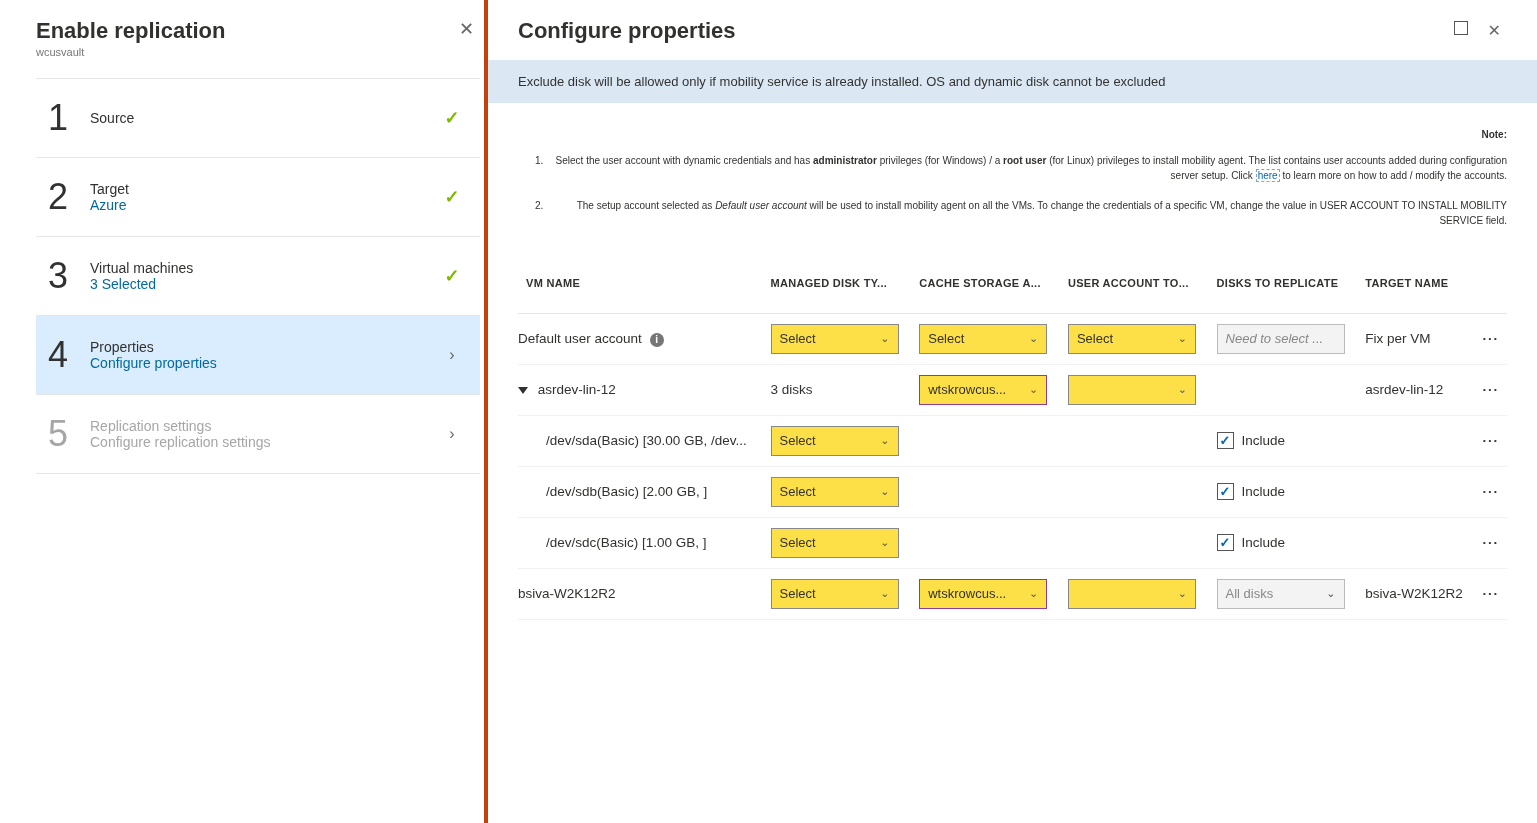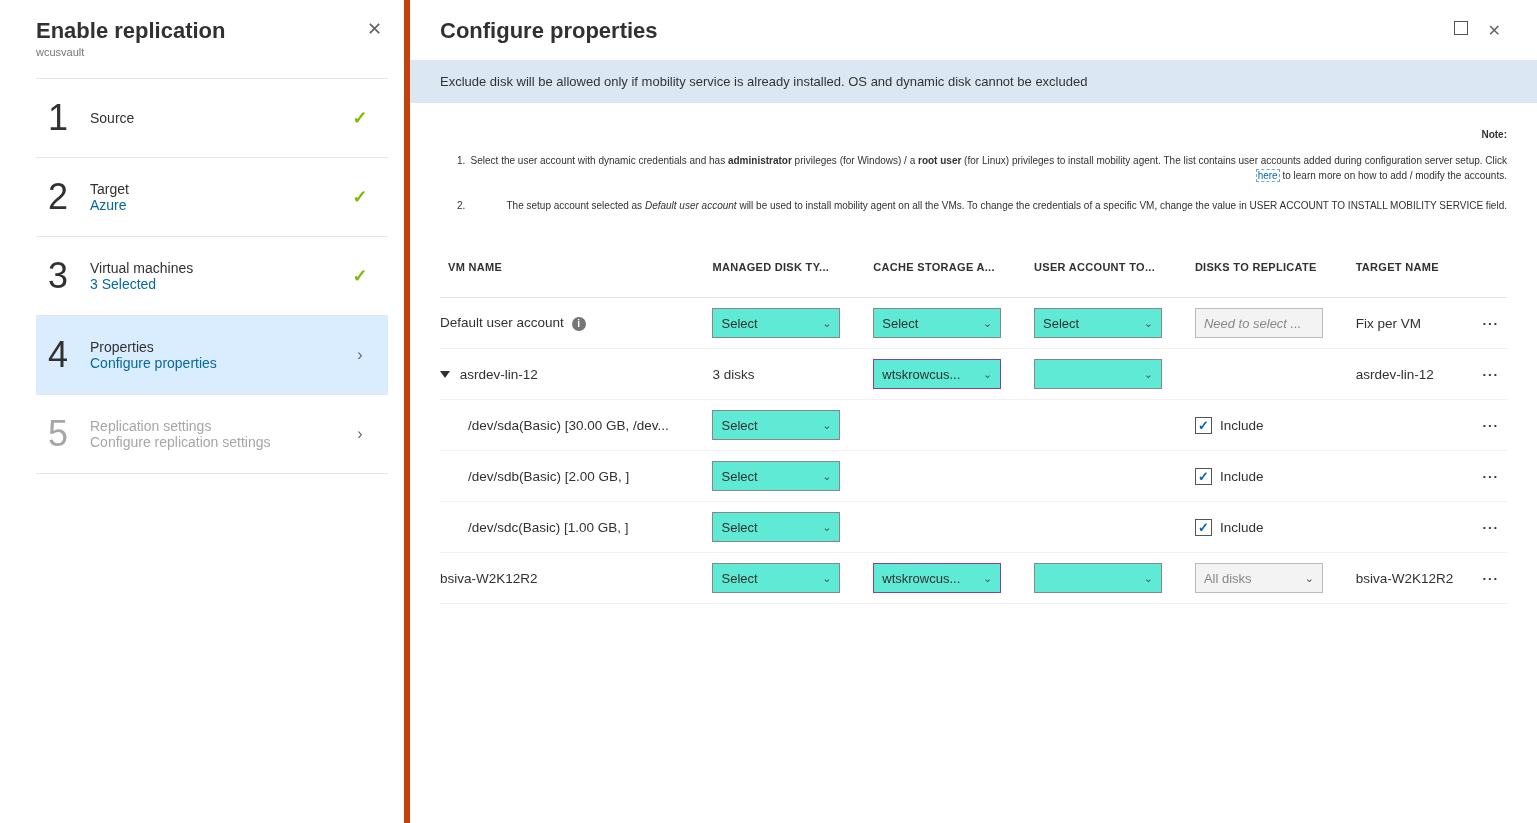--- a/index.html
+++ b/index.html
@@ -1,18 +1,18 @@
 <!DOCTYPE html>
 <html><head>
   <meta charset="utf-8">
   <style>
     * { box-sizing: border-box; margin: 0; padding: 0; }
     body { font-family: "Segoe UI", Arial, sans-serif; font-size: 13px; color: #323130; background: #fff; }
     .app { display: flex; height: 823px; width: 1537px; }
-    .sidebar { width: 410px; border-right: 6px solid #c2410c; padding: 18px 16px 18px 36px; display: flex; flex-direction: column; }
+    .sidebar { width: 488px; border-right: 4px solid #c2410c; padding: 18px 4px 18px 36px; display: flex; flex-direction: column; }
     .sidebar-header { display: flex; align-items: flex-start; justify-content: space-between; }
     .sidebar-title { font-size: 22px; font-weight: 600; color: #323130; }
     .sidebar-sub { font-size: 11px; color: #767676; margin-top: 2px; }
     .close-x { font-size: 18px; color: #666; cursor: pointer; padding: 2px 6px; line-height: 1; }
     .steps { margin-top: 20px; }
     .step { display: flex; align-items: center; border-top: 1px solid #e6e6e6; padding: 18px 10px 18px 0; }
     .step:first-child { border-top: 1px solid #e6e6e6; border-bottom: none; }
     .steps .step:last-child { border-bottom: 1px solid #e6e6e6; }
     .step-num { font-size: 36px; font-weight: 300; width: 44px; text-align: center; color: #323130; }
     .step-text { flex: 1; padding-left: 10px; }
@@ -37,21 +37,21 @@
     .note-list { list-style: decimal; margin-left: 28px; }
     .note-list li { margin-bottom: 14px; }
     .note-list a { color: #0067b8; text-decoration: none; border: 1px dashed #7aa7cc; padding: 0 1px; }
 
     .tbl-wrap { padding: 6px 30px; }
     table { width: 100%; border-collapse: collapse; }
     th { text-align: left; font-size: 11px; font-weight: 700; letter-spacing: .3px; color: #323130; padding: 18px 8px 24px 8px; border-bottom: 1px solid #e6e6e6; white-space: nowrap; }
     td { padding: 10px 8px; border-bottom: 1px solid #f1f1f1; vertical-align: middle; font-size: 13.5px; }
     td.vmname { padding-left: 0; }
     .indent1 { padding-left: 28px; }
-    .sel { display: flex; align-items: center; justify-content: space-between; border: 1px solid #888; background: #5eead4; height: 30px; padding: 0 8px; font-size: 13px; width: 128px; cursor: pointer; }
+    .sel { display: flex; align-items: center; justify-content: space-between; border: 1px solid #888; background: #fde047; height: 30px; padding: 0 8px; font-size: 13px; width: 128px; cursor: pointer; }
     .sel.purple { border-color: #8e3b9e; }
     .sel.disabled { background: #f3f3f3; color: #888; border-color: #bbb; font-style: italic; }
     .sel .caret { font-size: 11px; color: #555; }
     .checkbox { display: inline-flex; align-items: center; gap: 8px; }
     .checkbox .box { width: 17px; height: 17px; border: 1.3px solid #555; display: inline-flex; align-items: center; justify-content: center; color: #0067b8; font-size: 13px; font-weight: bold; }
     .target-cell { white-space: nowrap; }
     .more { font-weight: 900; letter-spacing: 1px; color: #333; cursor: pointer; }
     .infoicon { display:inline-block; width:14px; height:14px; border-radius:50%; background:#767676; color:#fff; font-size:10px; text-align:center; line-height:14px; font-weight:700; margin-left:4px; }
     .expander { display:inline-block; width:0; height:0; border-left:5px solid transparent; border-right:5px solid transparent; border-top:7px solid #323130; margin-right:6px; vertical-align:middle; }
   </style>

